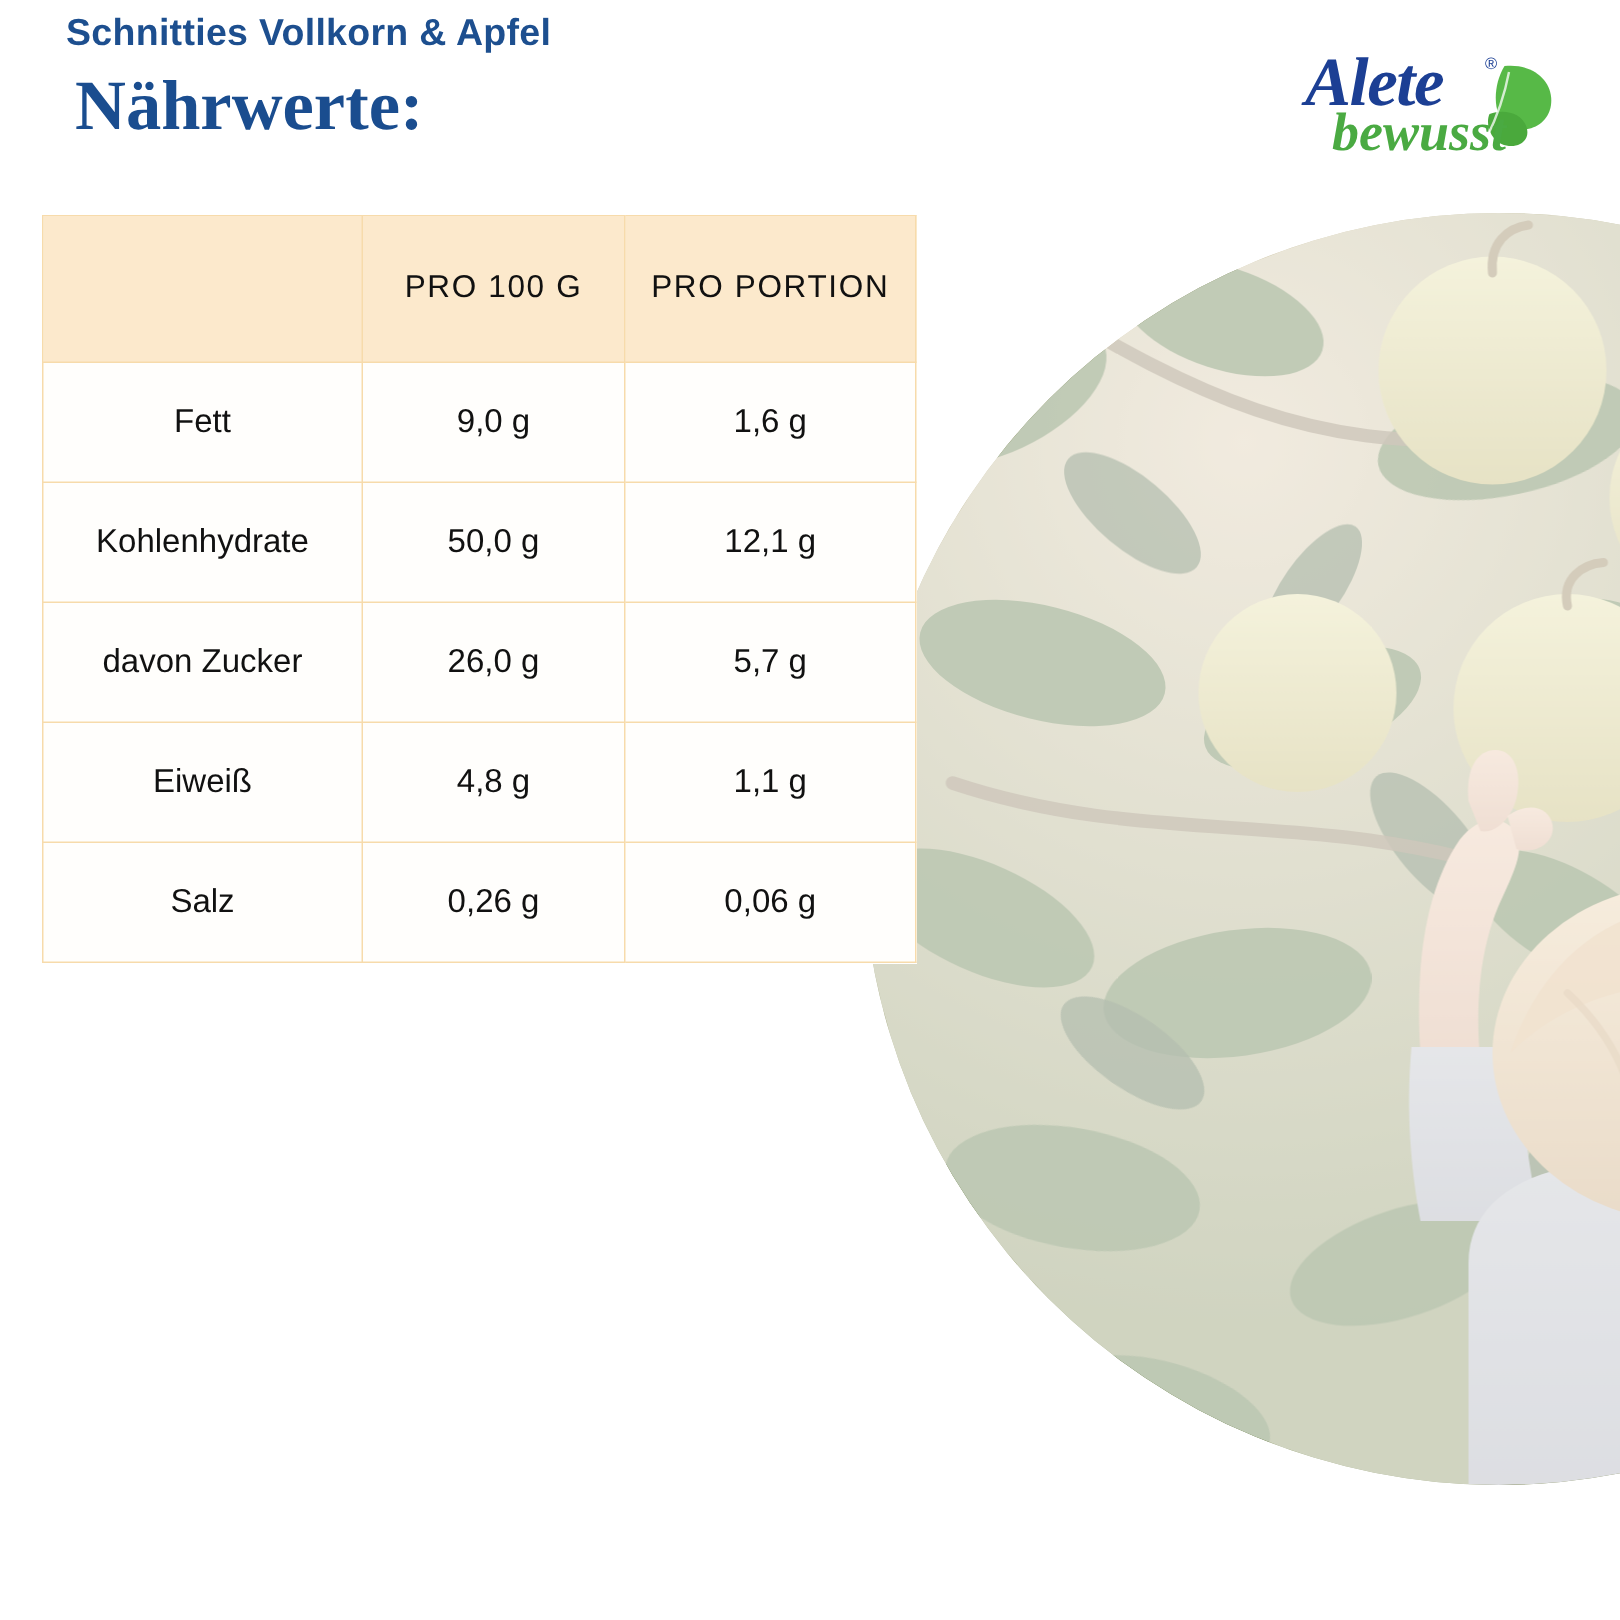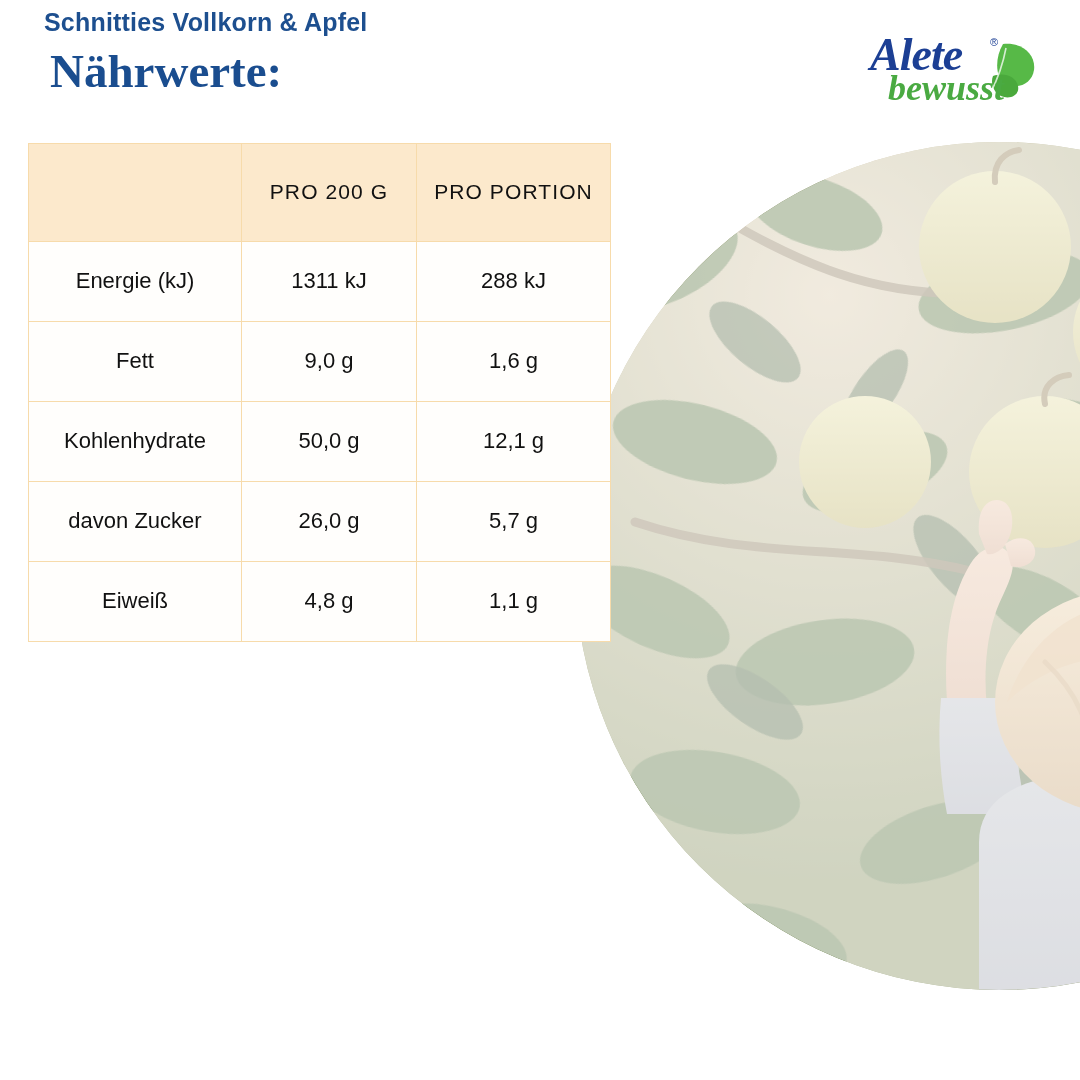--- a/index.html
+++ b/index.html
@@ -230,44 +230,44 @@
       </g>
     </g>
   </svg>
   <div id="hero-photo-wash"></div>
 </div>
 
 <table id="nutrition-table">
   <thead>
     <tr>
       <th class="col-label"></th>
-      <th class="col-per100">PRO 200 G</th>
+      <th class="col-per100">PRO 100 G</th>
       <th class="col-portion">PRO PORTION</th>
     </tr>
   </thead>
   <tbody id="nutrition-table-body">
       <tr>
-        <td class="col-label">Energie (kJ)</td>
-        <td class="col-per100">1311 kJ</td>
-        <td class="col-portion">288 kJ</td>
-      </tr>
-      <tr>
         <td class="col-label">Fett</td>
         <td class="col-per100">9,0 g</td>
         <td class="col-portion">1,6 g</td>
       </tr>
       <tr>
         <td class="col-label">Kohlenhydrate</td>
         <td class="col-per100">50,0 g</td>
         <td class="col-portion">12,1 g</td>
       </tr>
       <tr>
         <td class="col-label">davon Zucker</td>
         <td class="col-per100">26,0 g</td>
         <td class="col-portion">5,7 g</td>
       </tr>
       <tr>
         <td class="col-label">Eiweiß</td>
         <td class="col-per100">4,8 g</td>
         <td class="col-portion">1,1 g</td>
       </tr>
+      <tr>
+        <td class="col-label">Salz</td>
+        <td class="col-per100">0,26 g</td>
+        <td class="col-portion">0,06 g</td>
+      </tr>
     </tbody>
 </table>
 
 </body></html>

